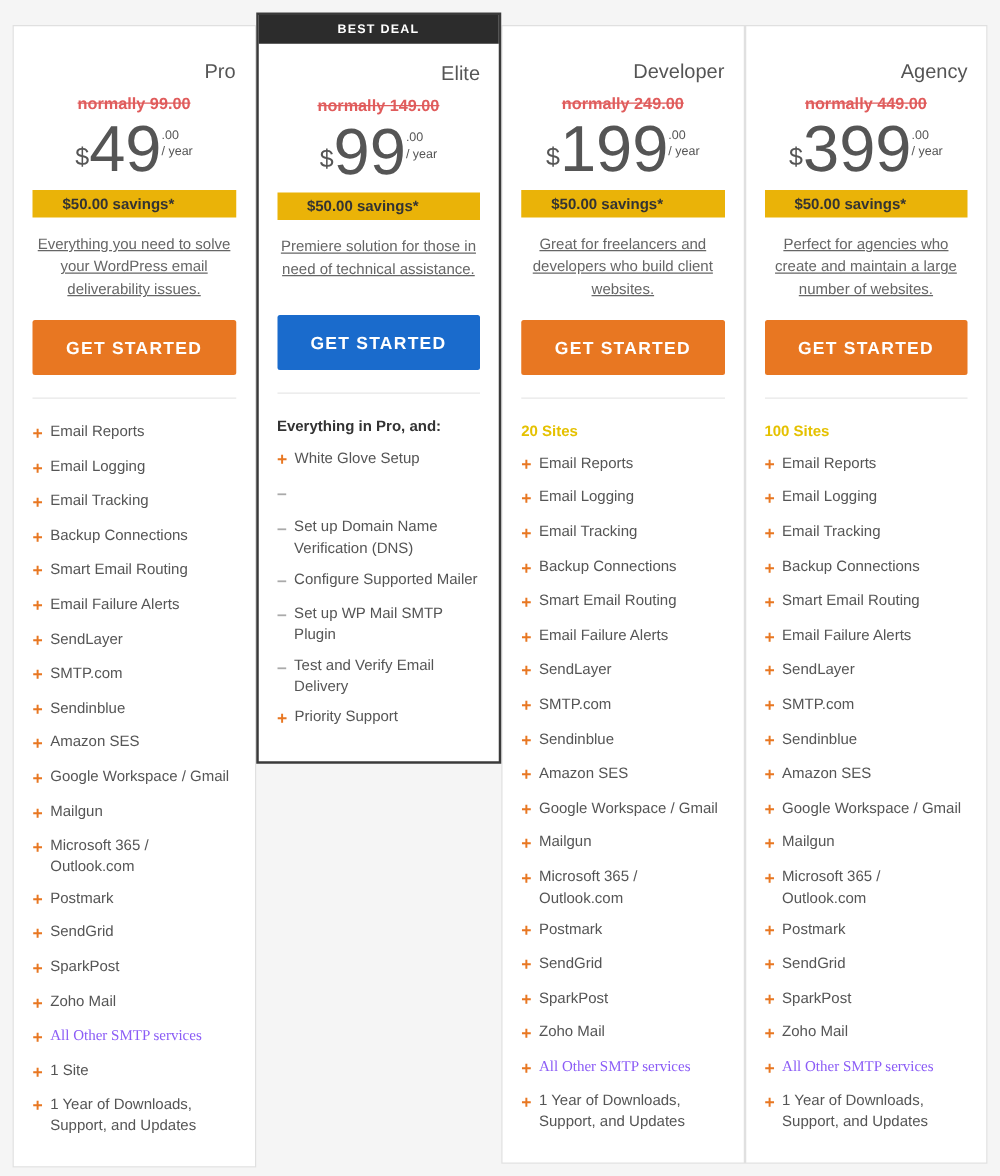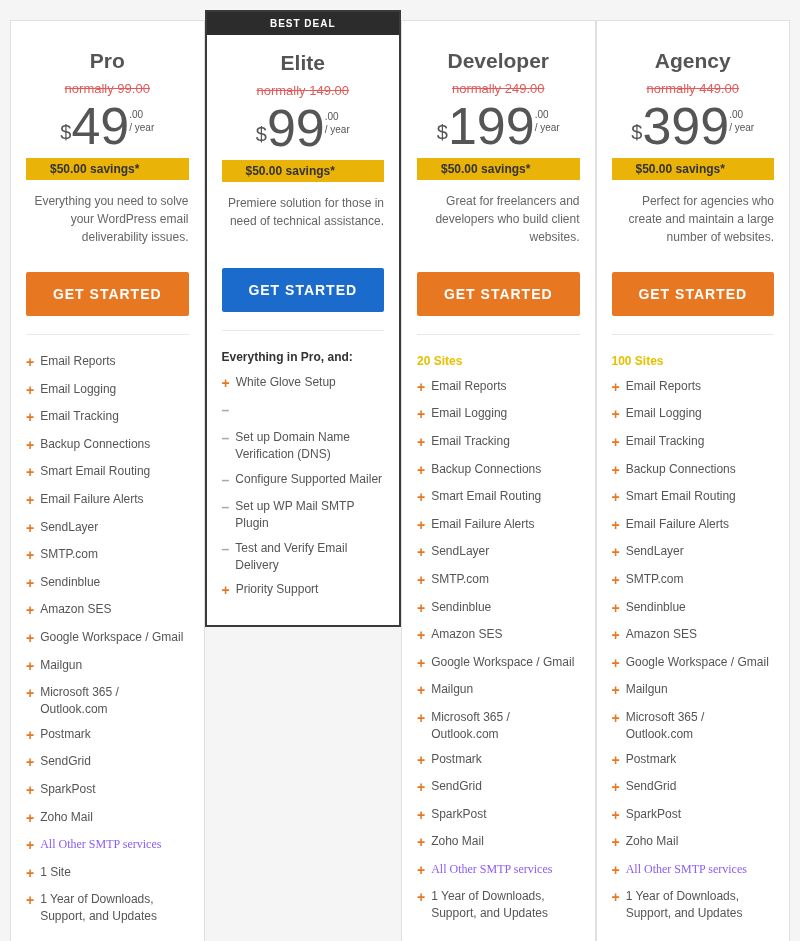--- a/index.html
+++ b/index.html
@@ -35,36 +35,37 @@
       color: #fff;
       text-align: center;
       font-size: 10px;
       font-weight: bold;
       letter-spacing: 1px;
       padding: 6px 0;
       margin: -20px -15px 10px -15px;
       text-transform: uppercase;
     }
     .plan-name {
-      text-align: center;
-      font-size: 21px;
-      font-weight: 700;
+      text-align: right;
+      font-size: 16px;
+      font-weight: 400;
       color: #555;
       margin-bottom: 8px;
       margin-top: 8px;
     }
     .plan-card.featured .plan-name {
       margin-top: 16px;
     }
     .normal-price {
       text-align: center;
       color: #e05c5c;
       font-size: 13px;
       text-decoration: line-through;
       margin-bottom: 4px;
+      font-weight: bold;
     }
     .price-row {
       text-align: center;
       margin-bottom: 6px;
       line-height: 1;
     }
     .price-dollar {
       font-size: 20px;
       color: #555;
       vertical-align: super;
@@ -89,26 +90,27 @@
       background: #eab308;
       color: #333;
       font-size: 12px;
       font-weight: bold;
       padding: 4px 24px;
       margin: 6px 0 12px 0;
       display: block;
       width: 100%;
     }
     .plan-desc {
-      text-align: right;
+      text-align: center;
       font-size: 12px;
       color: #666;
-      margin-bottom: 26px;
+      margin-bottom: 16px;
       min-height: 48px;
       line-height: 1.5;
+      text-decoration: underline;
     }
     .btn-get-started {
       display: block;
       width: 100%;
       padding: 14px 0;
       text-align: center;
       font-size: 14px;
       font-weight: bold;
       letter-spacing: 1px;
       border: none;

